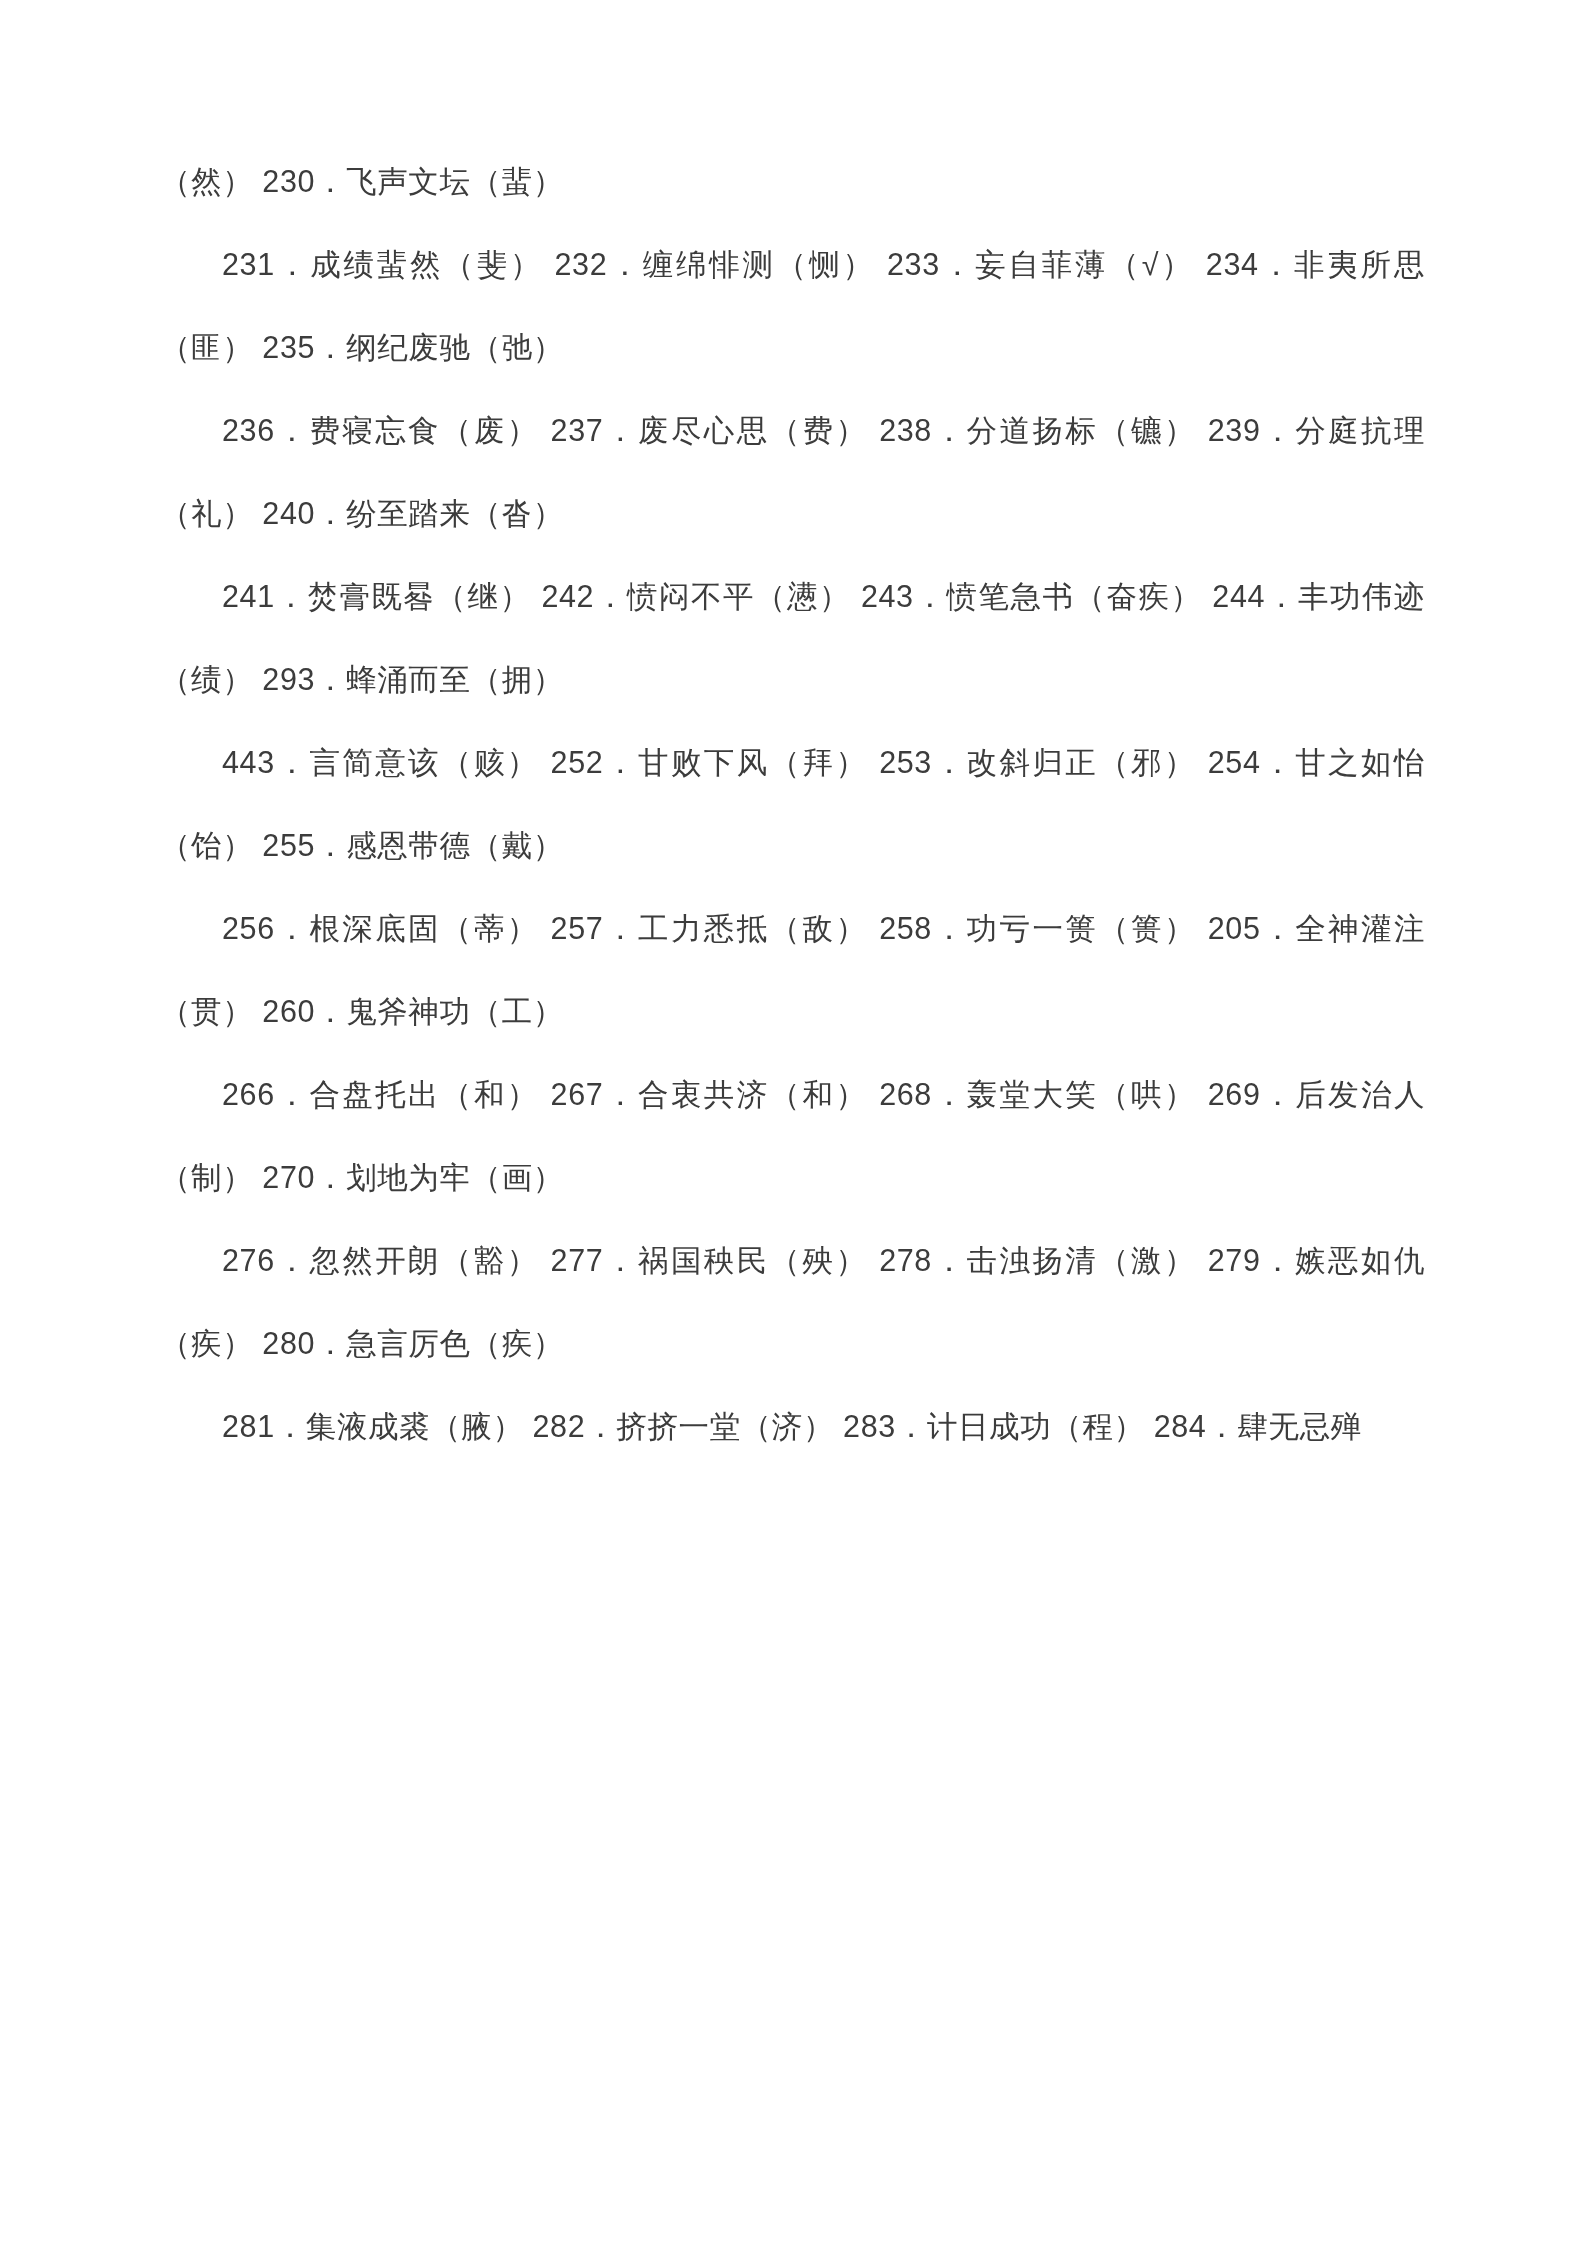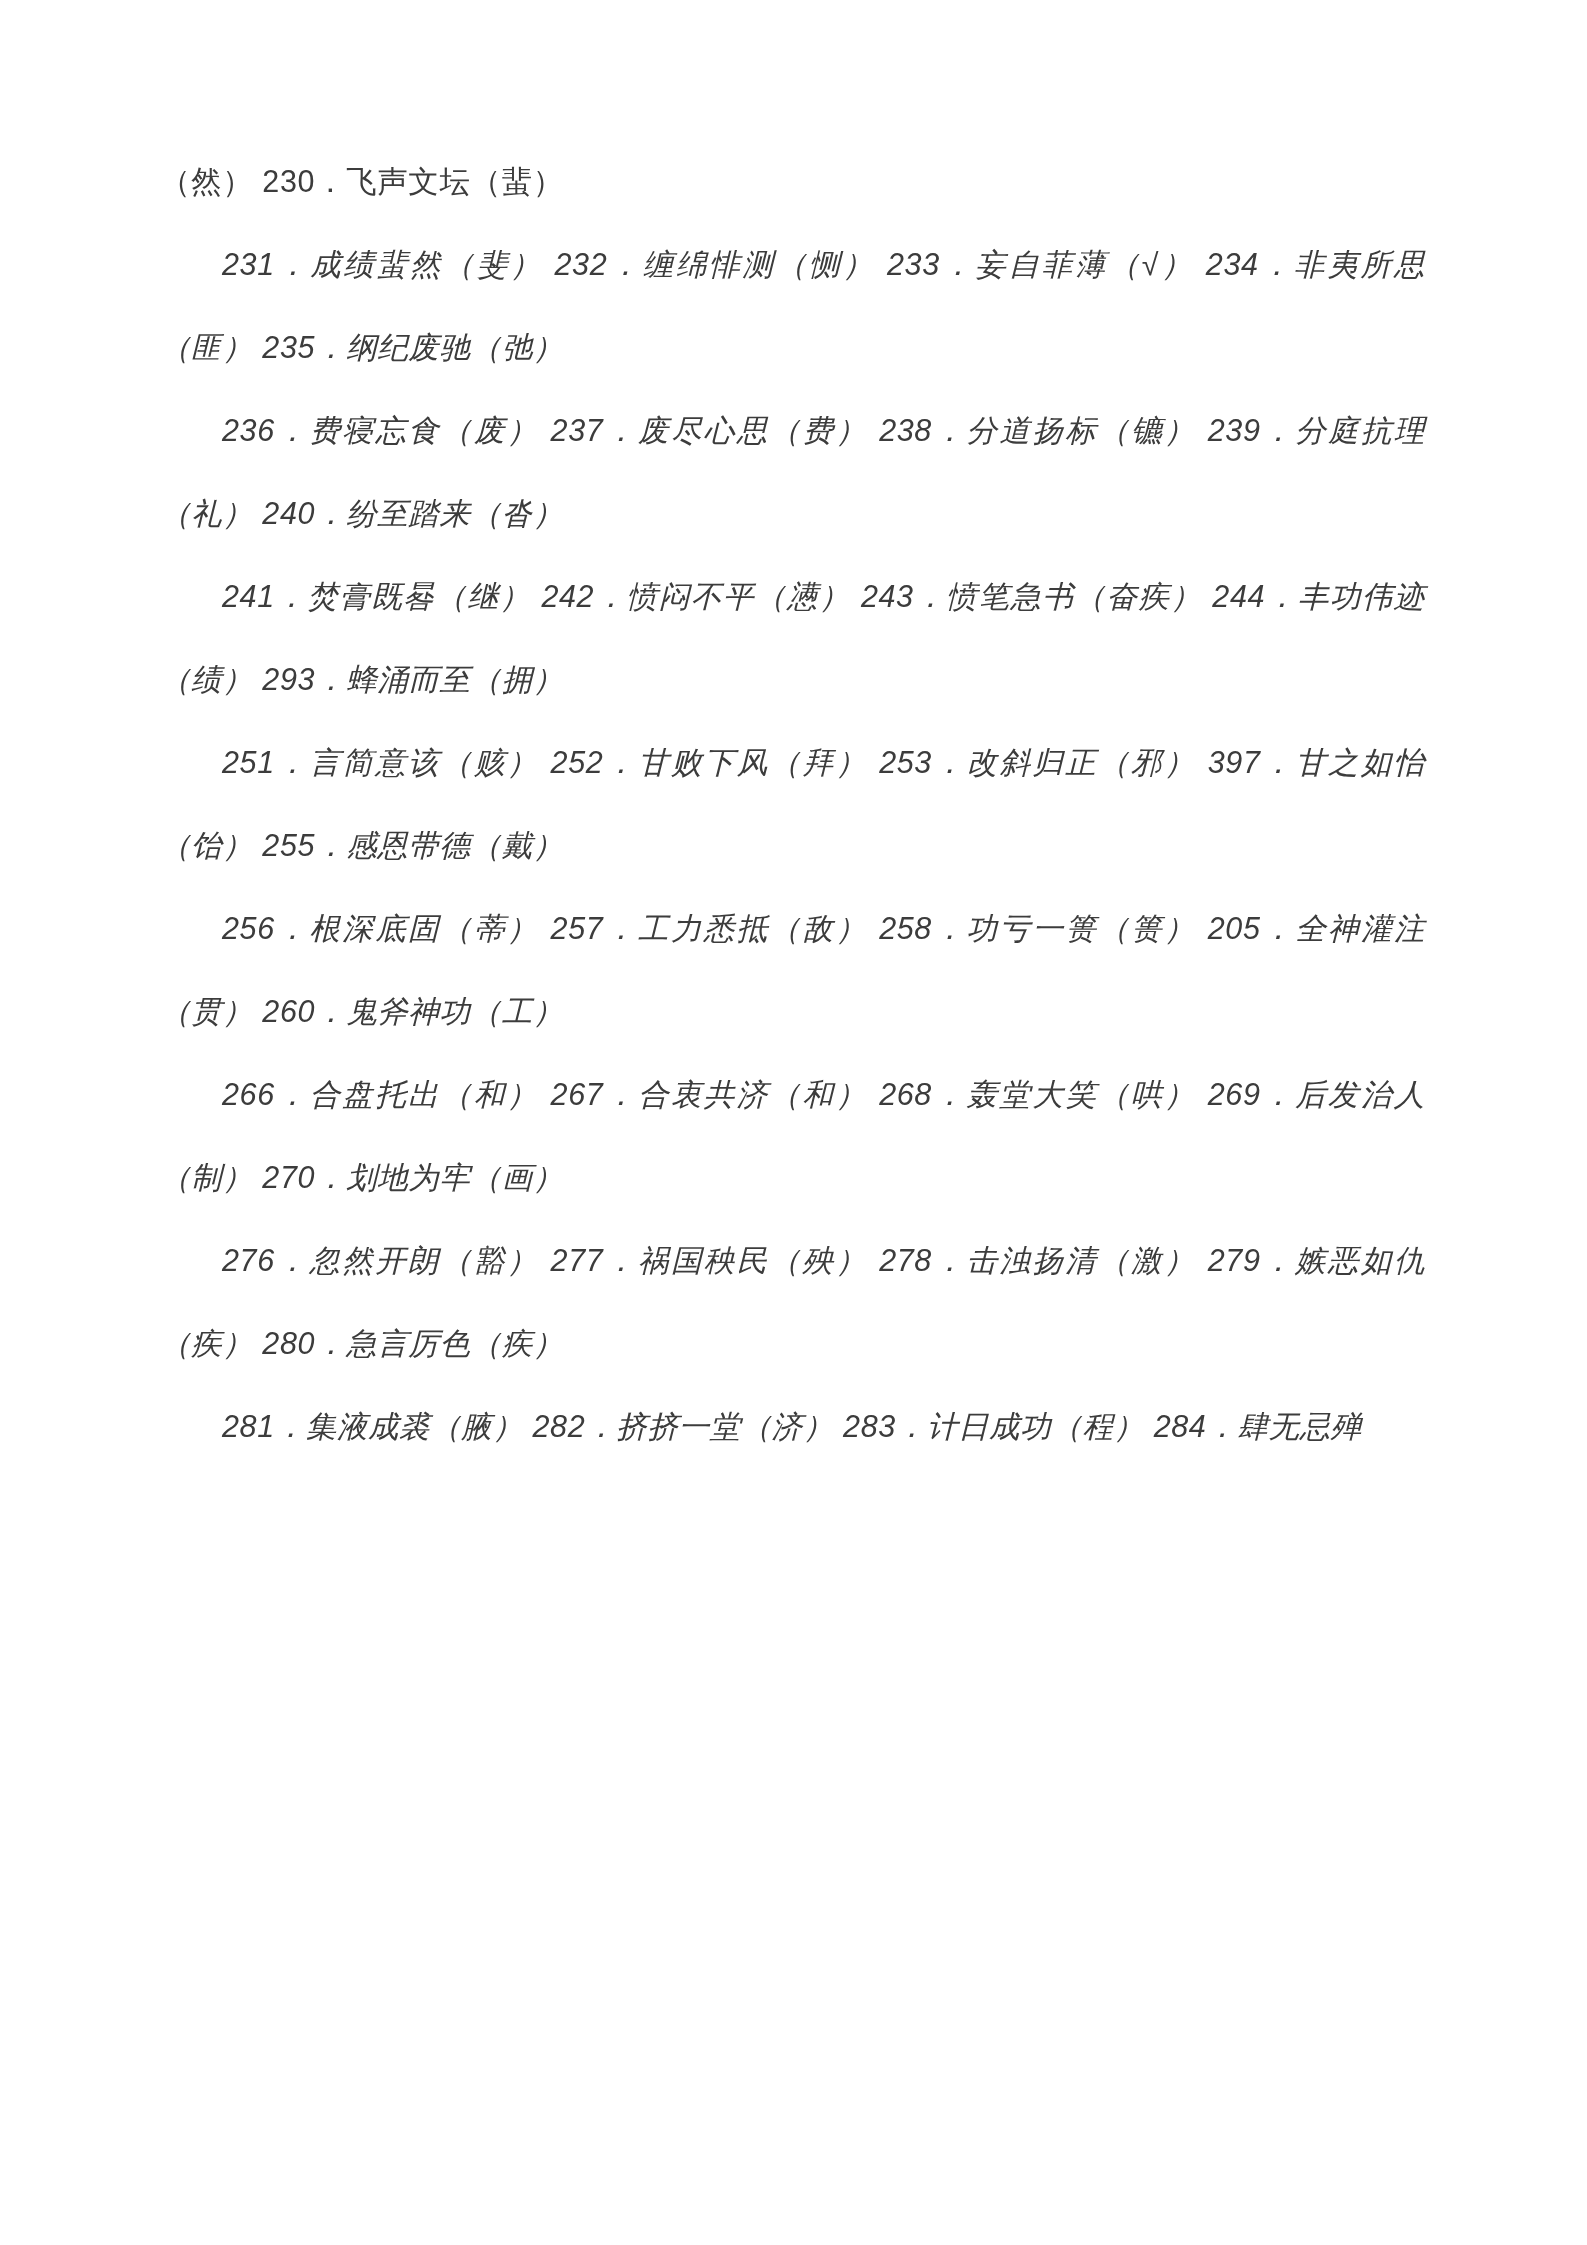--- a/index.html
+++ b/index.html
@@ -32,36 +32,35 @@
     letter-spacing: 0.6px;
     text-align: justify;
     text-justify: inter-character;
     text-align-last: left;
     margin: 0;
     color: #3c3c3c;
     word-break: break-all;
   }
   .para.indent {
     text-indent: 62px;
-    font-style: italic;
   }
   .para.cont {
     text-indent: 0;
   }
 </style>
 </head>
 <body>
 
 <div class="page">
   <div class="doc-body">
 
     <p class="para cont">（然） 230．飞声文坛（蜚）</p>
     <p class="para indent">231．成绩蜚然（斐） 232．缠绵悱测（恻） 233．妄自菲薄（√） 234．非夷所思（匪） 235．纲纪废驰（弛）</p>
     <p class="para indent">236．费寝忘食（废） 237．废尽心思（费） 238．分道扬标（镳） 239．分庭抗理（礼） 240．纷至踏来（沓）</p>
     <p class="para indent">241．焚膏既晷（继） 242．愤闷不平（懑） 243．愤笔急书（奋疾） 244．丰功伟迹（绩） 293．蜂涌而至（拥）</p>
-    <p class="para indent">251．言简意该（赅） 252．甘败下风（拜） 253．改斜归正（邪） 397．甘之如怡（饴） 255．感恩带德（戴）</p>
+    <p class="para indent">443．言简意该（赅） 252．甘败下风（拜） 253．改斜归正（邪） 254．甘之如怡（饴） 255．感恩带德（戴）</p>
     <p class="para indent">256．根深底固（蒂） 257．工力悉抵（敌） 258．功亏一篑（篑） 205．全神灌注（贯） 260．鬼斧神功（工）</p>
     <p class="para indent">266．合盘托出（和） 267．合衷共济（和） 268．轰堂大笑（哄） 269．后发治人（制） 270．划地为牢（画）</p>
     <p class="para indent">276．忽然开朗（豁） 277．祸国秧民（殃） 278．击浊扬清（激） 279．嫉恶如仇（疾） 280．急言厉色（疾）</p>
     <p class="para indent">281．集液成裘（腋） 282．挤挤一堂（济） 283．计日成功（程） 284．肆无忌殚</p>
 
   </div>
 </div>
 
 </body></html>

